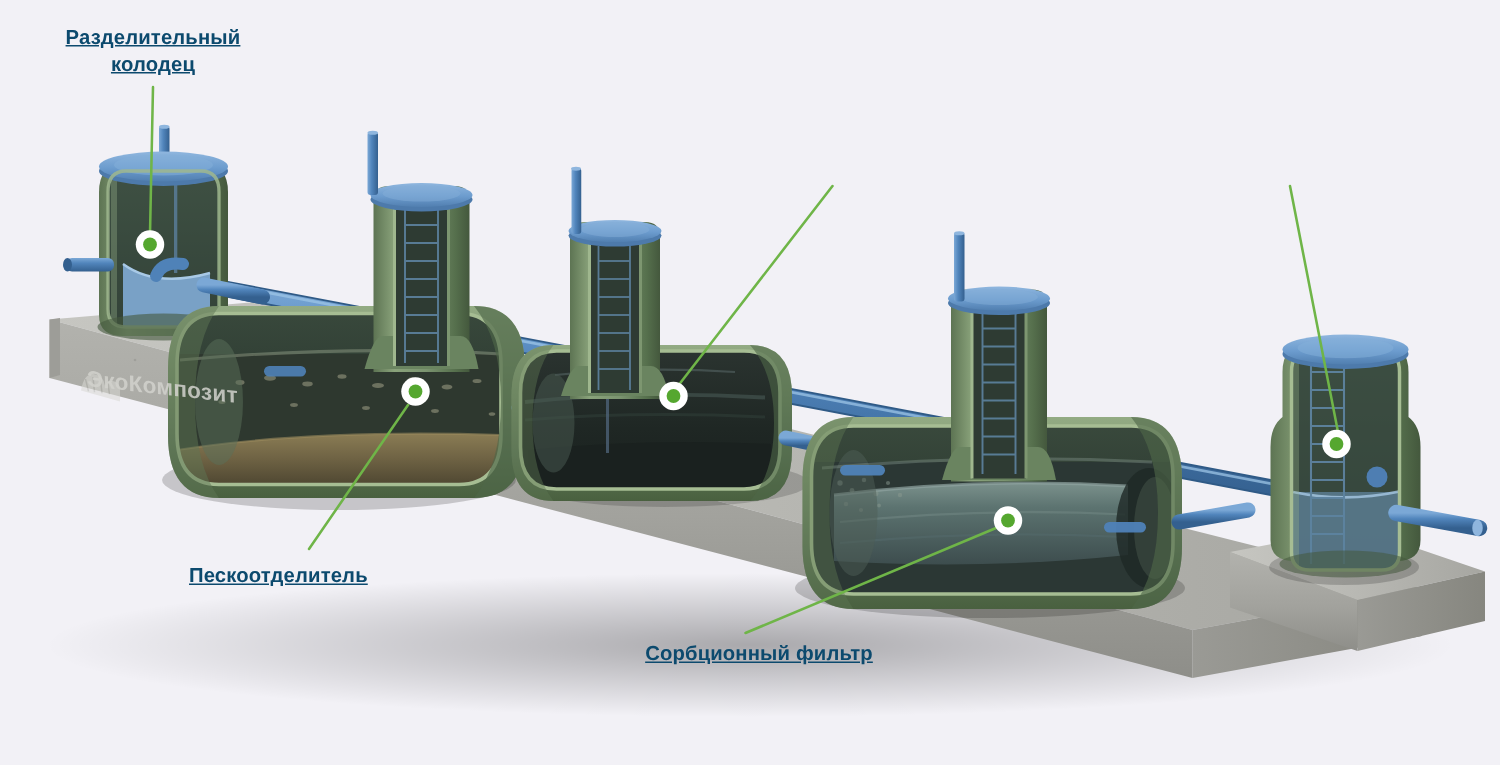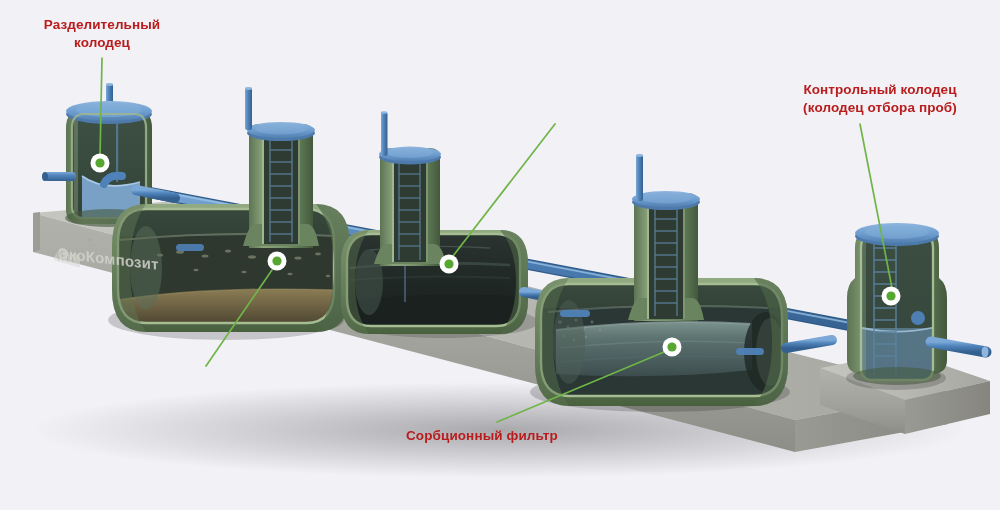--- a/index.html
+++ b/index.html
@@ -10,32 +10,33 @@
     font-family:"Liberation Sans","DejaVu Sans",sans-serif;
     overflow:hidden;position:relative;
   }
   #stage{position:absolute;inset:0;width:1000px;height:510px;}
   svg#scene{position:absolute;left:0;top:0;width:1000px;height:510px;}
 
   .lbl{
     position:absolute;
     font-size:13.5px;
     font-weight:bold;
-    color:#b91c1c;
+    color:#0c4a6e;
     line-height:1.32;
     letter-spacing:.1px;
     white-space:pre-line;
     text-align:center;
     user-select:none;
+    text-decoration:underline;
   }
   .lbl.l1{left:22px;top:16px;width:160px;}
   .lbl.l2{left:470px;top:81px;width:160px;}
   .lbl.l3{left:770px;top:81px;width:220px;}
   .lbl.l4{left:126px;top:375px;width:180px;text-align:left;}
-  .lbl.l5{left:406px;top:427px;width:200px;text-align:left;}
+  .lbl.l5{left:406px;top:427px;width:200px;text-align:center;}
 
   .wm{
     position:absolute;left:58px;top:250px;
     font-size:15px;font-weight:bold;color:#d2d2cd;
     opacity:.85;letter-spacing:.2px;
     transform:skewY(7.5deg) rotate(-1deg);
     pointer-events:none;user-select:none;
   }
 </style>
 </head>
@@ -509,21 +510,20 @@
   <g opacity=".55" transform="translate(52,248) skewY(7.5)">
     <path d="M2,12 q2,-12 9,-12 q6,0 7,7 q1,-4 5,-4 q5,0 5,6 l0,7 z" fill="#d9d9d4"></path>
     <path d="M5,4 l2,8 M10,2 l1,10 M15,3 l1,9 M20,5 l1,7" stroke="#b4b4ae" stroke-width="1"></path>
   </g>
 </svg>
 
 <div class="lbl l1">Разделительный
 колодец</div>
 
 
-<div class="lbl l3">Контрольный колодец
-(колодец отбора проб)</div>
-
+
+<div class="lbl l4">Пескоотделитель</div>
 
 <div class="lbl l5">Сорбционный фильтр</div>
 
 <div class="wm">ЭкоКомпозит</div>
 
 </div>
 
 </body></html>

